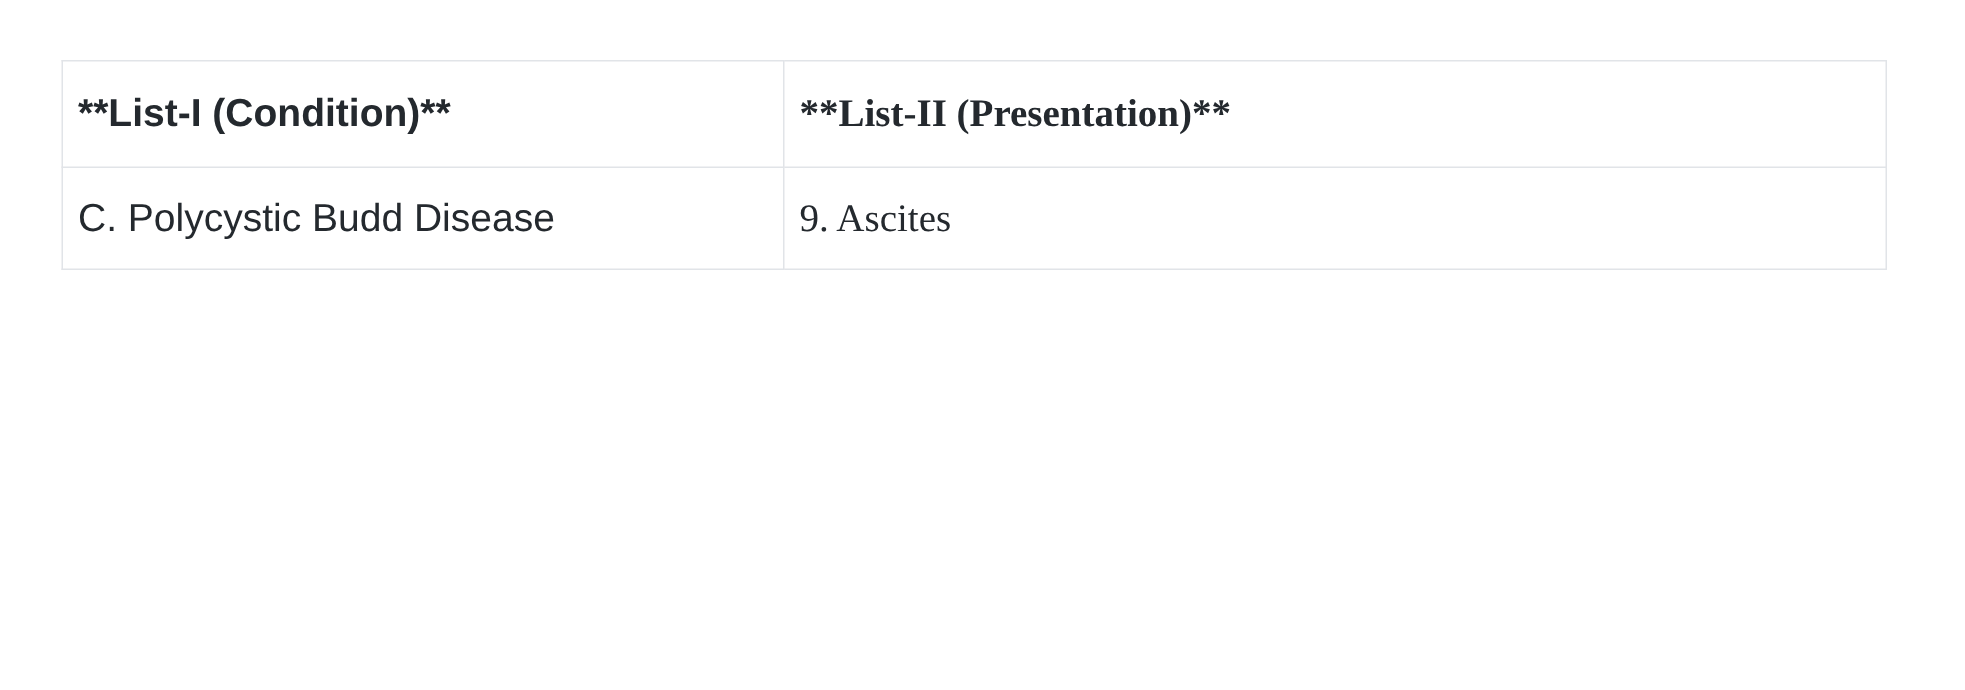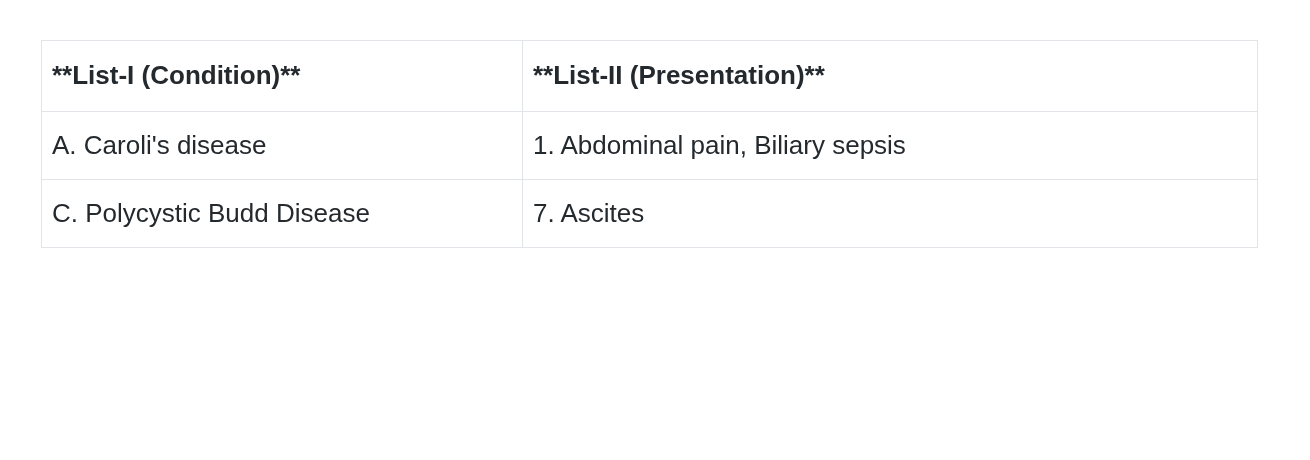--- a/index.html
+++ b/index.html
@@ -54,41 +54,37 @@
   table.match-table th {
     height: 71px;
     font-weight: bold;
   }
 
   table.match-table td {
     font-weight: normal;
   }
 
   .col-left  { min-width: 481px; }
-  .col-right { min-width: 735px; }
+  .col-right { min-width: 735px; font-family: Liberation Serif, serif; }
 </style>
 </head>
 <body>
 
 <div class="page">
 
   <div class="match-table-wrap">
     <table class="match-table">
       <thead>
         <tr>
           <th class="col-left">**List-I (Condition)**</th>
           <th class="col-right">**List-II (Presentation)**</th>
         </tr>
       </thead>
       <tbody>
         <tr>
-          <td class="col-left">A. Caroli's disease</td>
-          <td class="col-right">1. Abdominal pain, Biliary sepsis</td>
-        </tr>
-        <tr>
           <td class="col-left">C. Polycystic Budd Disease</td>
-          <td class="col-right">7. Ascites</td>
+          <td class="col-right">9. Ascites</td>
         </tr>
       </tbody>
     </table>
   </div>
 
 </div>
 
 </body></html>

